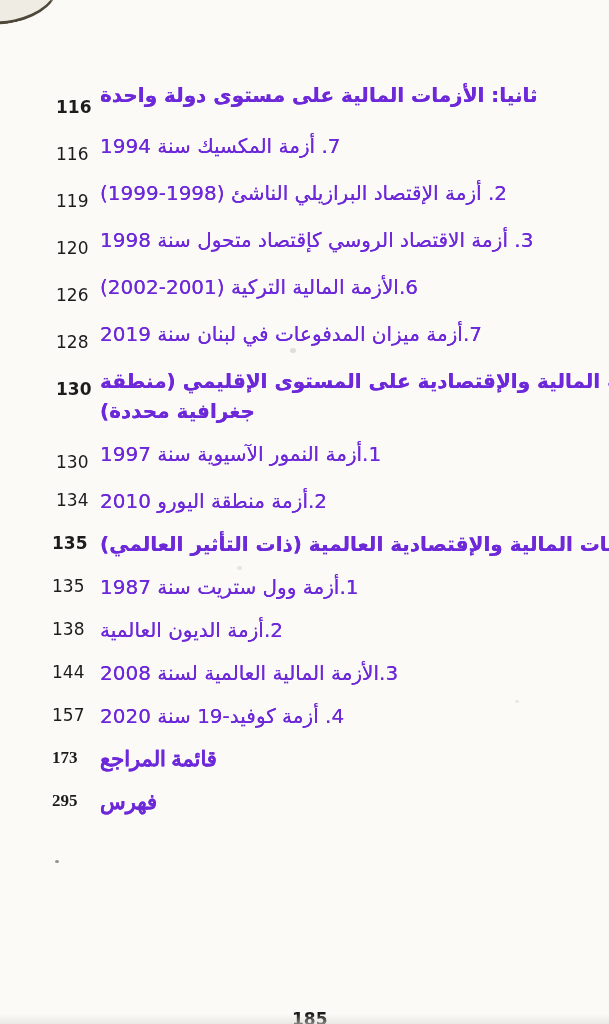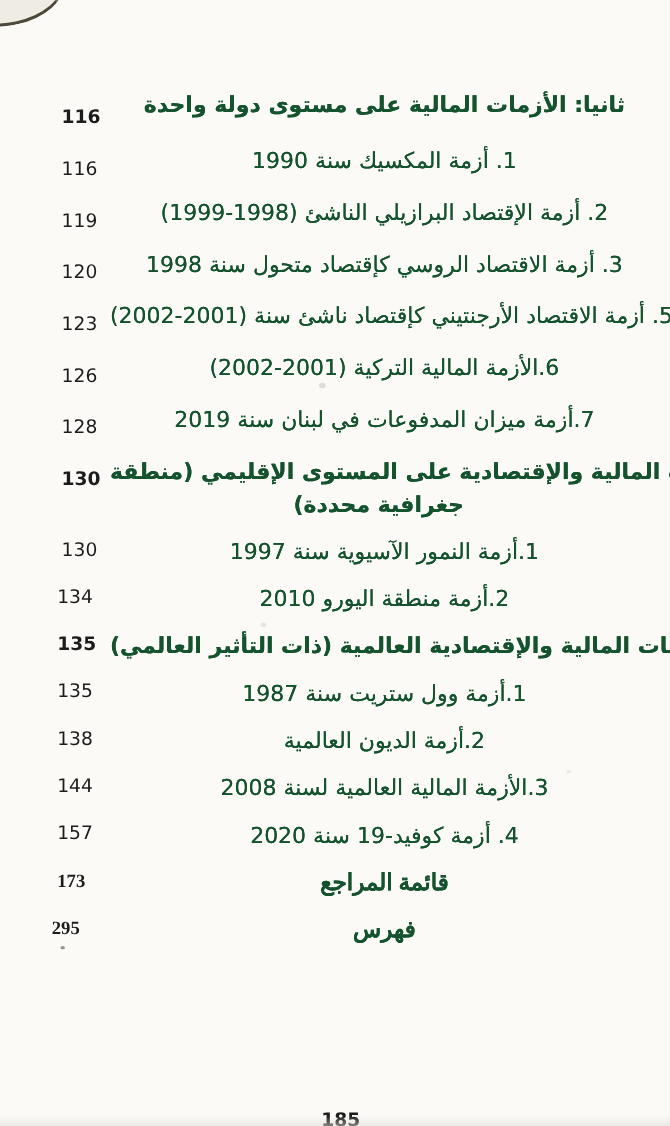--- a/index.html
+++ b/index.html
@@ -41,23 +41,23 @@
     display:flex;align-items:flex-start;
     min-height:30px;margin-bottom:13px;
   }
   .num{
     flex:0 0 44px;width:44px;
     font-size:17px;line-height:22px;
     text-align:left;color:#1c1c1c;
     padding-top:3px;
   }
   .txt{
-    flex:1;direction:rtl;text-align:center;
+    flex:1;direction:rtl;text-align:left;
     font-size:20px;line-height:30px;
-    color:#14532d;
+    color:#6d28d9;
     text-shadow:0 0 .5px currentColor;
   }
   .line1,.line2{display:block;white-space:nowrap;}
   .line2{padding-right:145px;}
   .t-section .txt,.t-section2 .txt,.t-back .txt{font-weight:700;}
   .t-section .num,.t-section2 .num,.t-back .num{font-weight:700;}
   .t-item .txt{font-weight:400;}
   .t-back .txt{font-size:21px;}
   .t-section2{margin-top:12px;}
   .t-back{margin-top:2px;font-family:Liberation Serif, serif;}
@@ -88,21 +88,21 @@
     <span class="num">116</span>
     <span class="txt">
       <span class="line1">ثانيا: الأزمات المالية على مستوى دولة واحدة</span>
 
     </span>
   </div>
 
   <div class="row t-item">
     <span class="num">116</span>
     <span class="txt">
-      <span class="line1">1. أزمة المكسيك سنة 1990</span>
+      <span class="line1">7. أزمة المكسيك سنة 1994</span>
 
     </span>
   </div>
 
   <div class="row t-item">
     <span class="num">119</span>
     <span class="txt">
       <span class="line1">2. أزمة الإقتصاد البرازيلي الناشئ ‭(1999-1998)‬</span>
 
     </span>
@@ -110,27 +110,20 @@
 
   <div class="row t-item">
     <span class="num">120</span>
     <span class="txt">
       <span class="line1">3. أزمة الاقتصاد الروسي كإقتصاد متحول سنة 1998</span>
 
     </span>
   </div>
 
 
-  <div class="row t-item">
-    <span class="num">123</span>
-    <span class="txt">
-      <span class="line1">5. أزمة الاقتصاد الأرجنتيني كإقتصاد ناشئ سنة ‭(2002-2001)‬</span>
-
-    </span>
-  </div>
 
   <div class="row t-item">
     <span class="num">126</span>
     <span class="txt">
       <span class="line1">6.الأزمة المالية التركية ‭(2002-2001)‬</span>
 
     </span>
   </div>
 
   <div class="row t-item">

